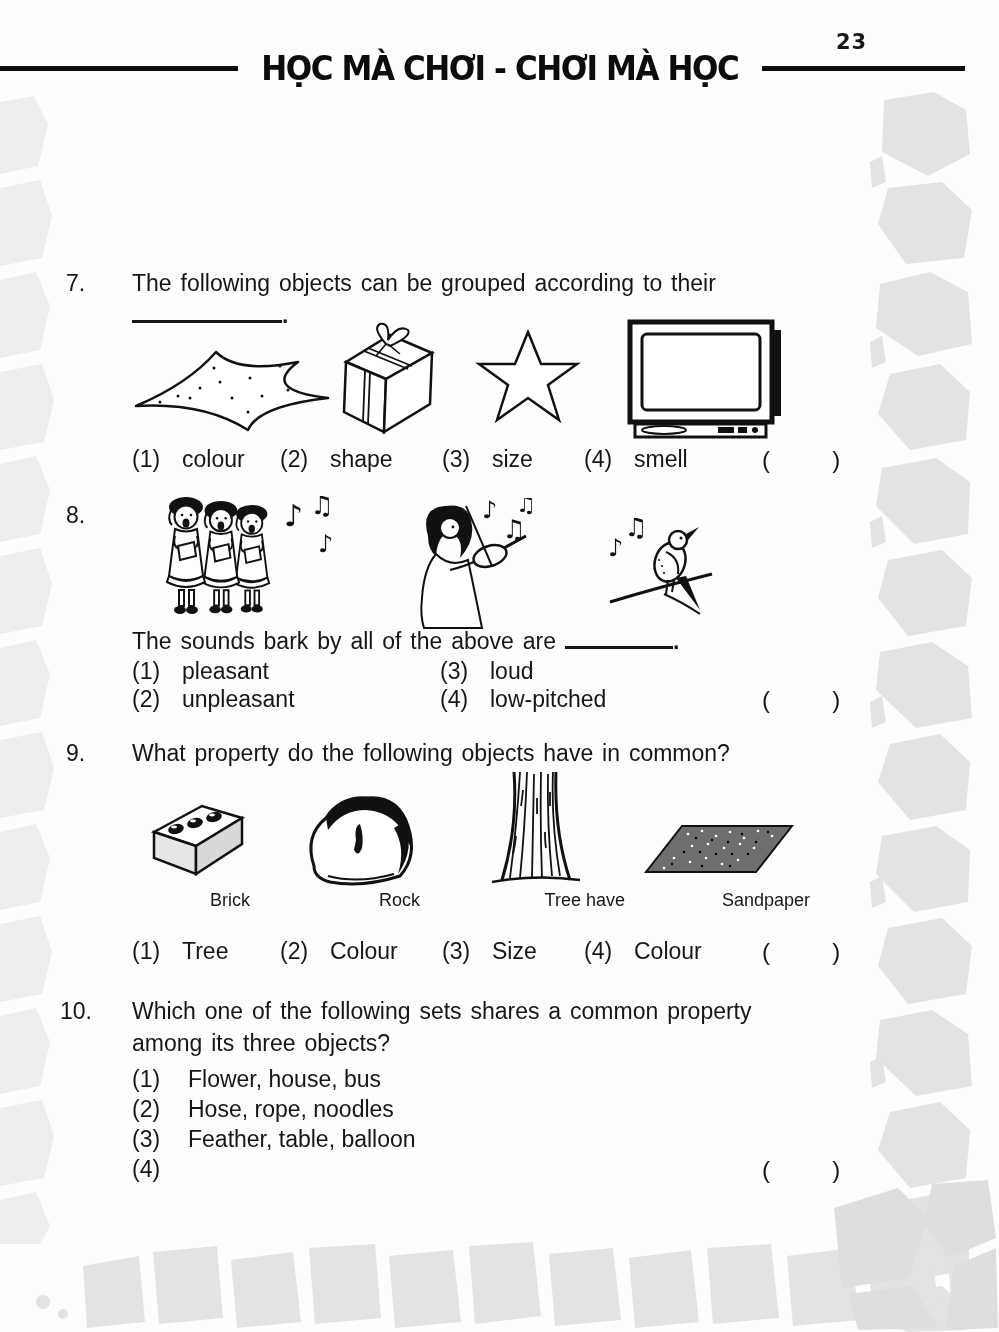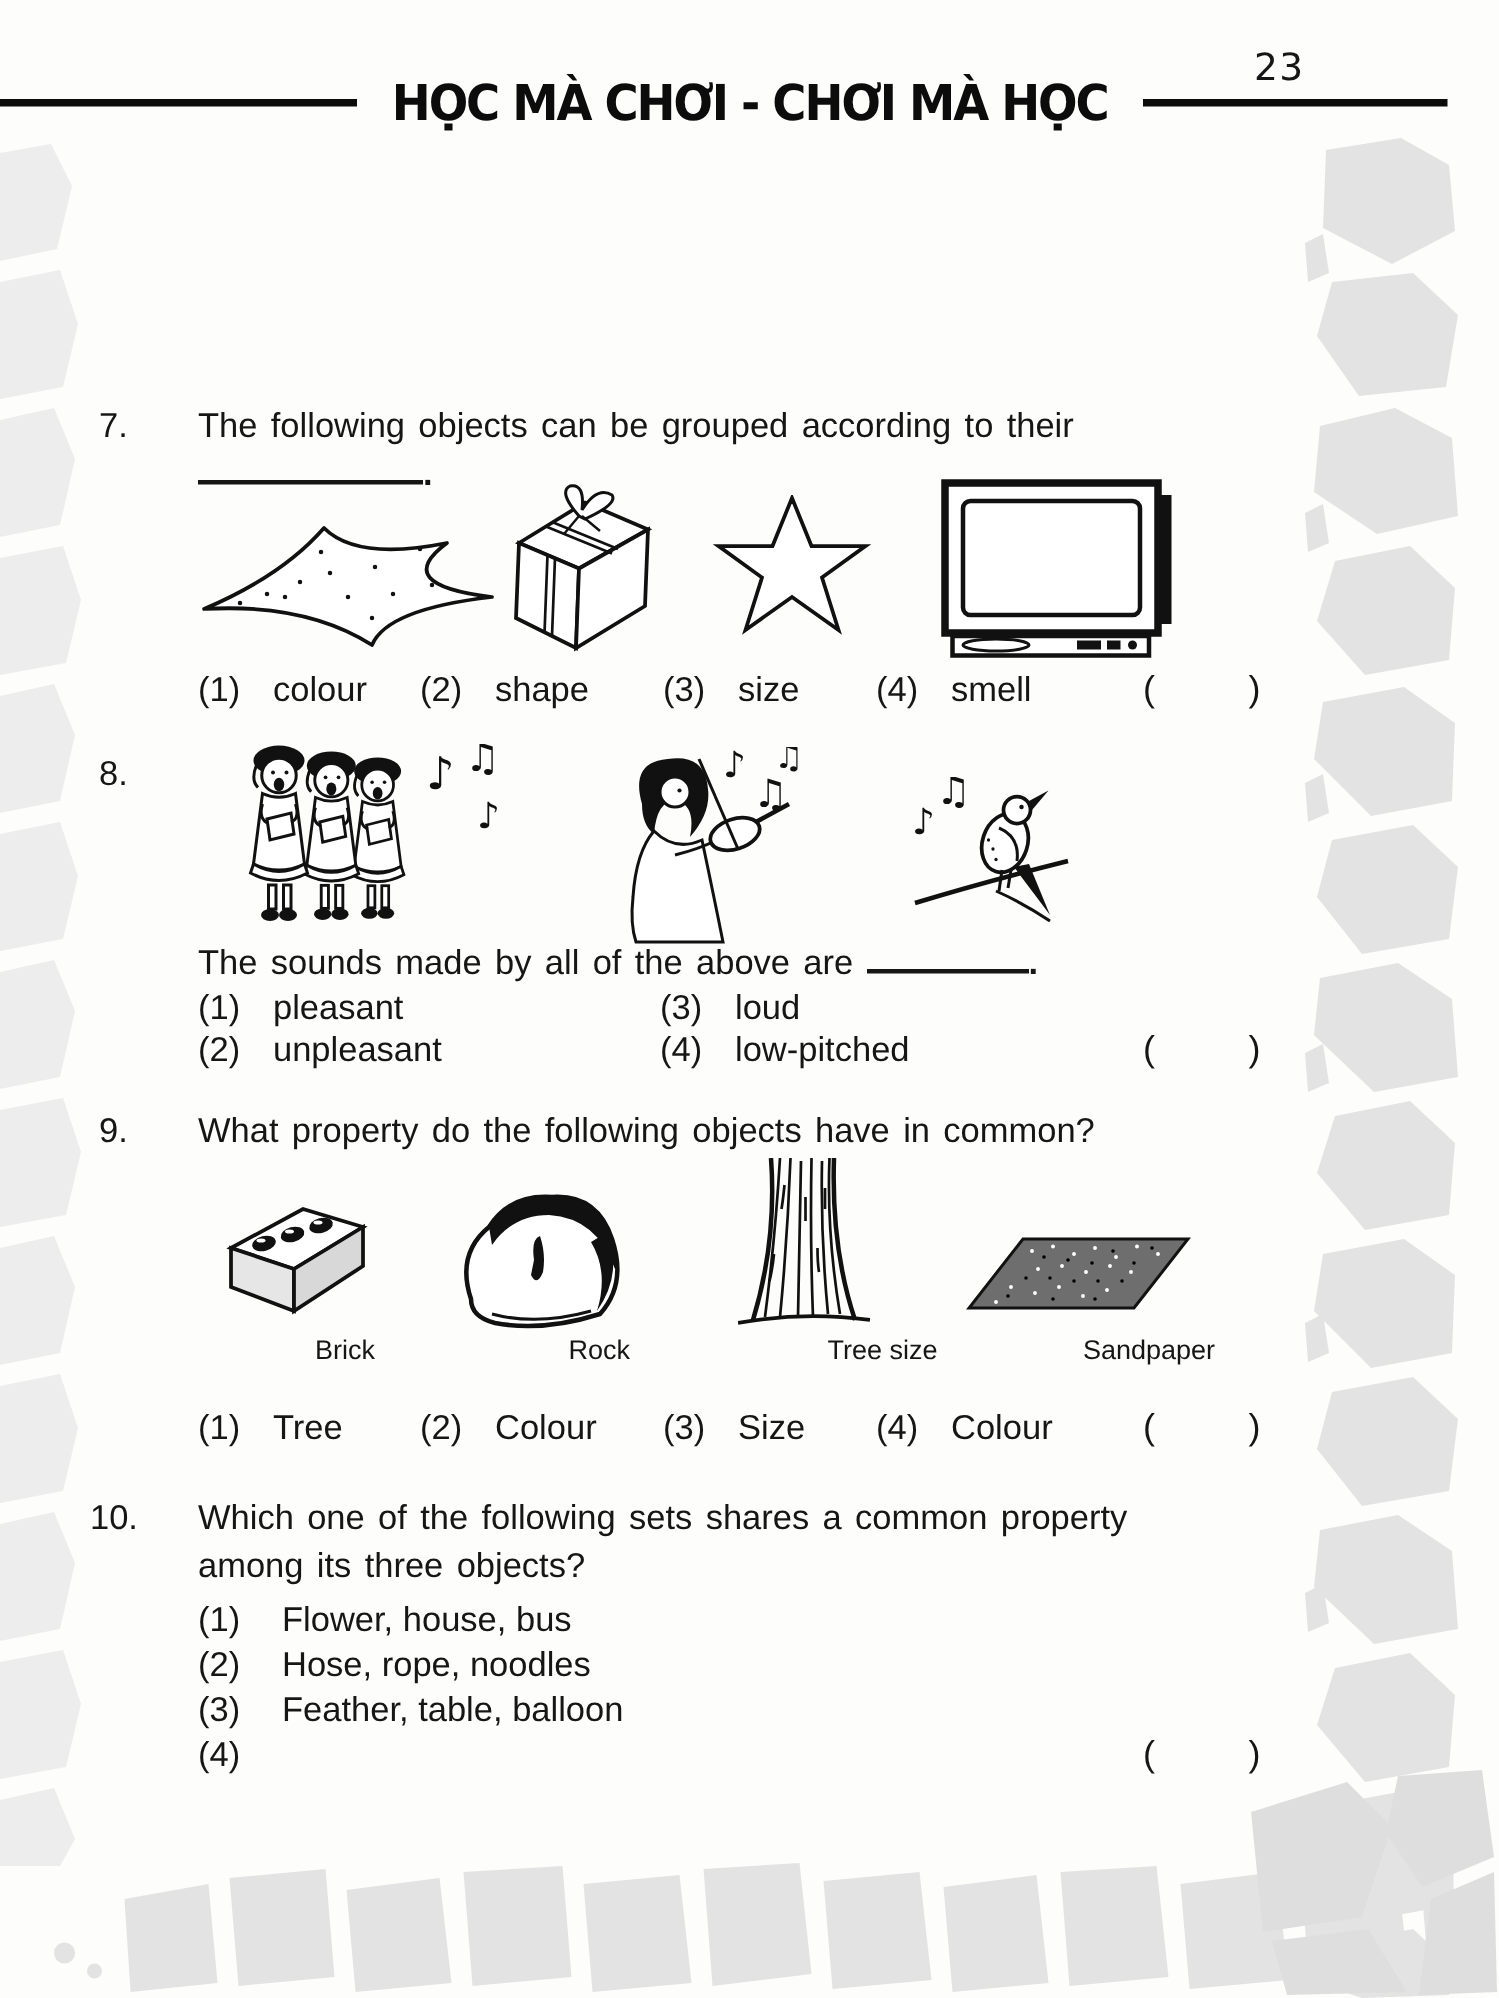--- a/index.html
+++ b/index.html
@@ -7,21 +7,21 @@
        font-family:"Liberation Sans","DejaVu Sans",sans-serif;color:#161616;}
   .abs{position:absolute;}
   
   .header{position:absolute;left:0;top:46px;width:965px;height:44px;display:flex;align-items:center;}
   .rule{height:5px;background:#0c0c0c;}
   .rule.left{flex:0 0 238px;}
   .rule.right{flex:1 1 auto;}
   h1.title{margin:0 8px;font-family:"DejaVu Sans","Liberation Sans",sans-serif;
            font-size:33px;font-weight:800;letter-spacing:-1.5px;white-space:nowrap;
            transform:scaleX(.94);color:#0c0c0c;}
-  .pagenum{position:absolute;left:836px;top:30px;font-size:25px;font-weight:normal;
+  .pagenum{position:absolute;left:836px;top:30px;font-size:21px;font-weight:bold;
            font-family:"DejaVu Sans",sans-serif;letter-spacing:1px;}
   
   .qnum{position:absolute;font-size:23px;}
   .qtext{position:absolute;font-size:23px;white-space:nowrap;word-spacing:2.5px;}
   .blankline{display:inline-block;width:150px;border-bottom:3px solid #161616;height:20px;}
   .blankline.small{width:108px;}
   .period{font-size:23px;font-weight:bold;}
   
   .optrow{position:absolute;display:flex;font-size:23px;}
   .opt{display:flex;}
@@ -246,21 +246,21 @@
       <path d="M80,16 L93,9 L82,22 Z" fill="#111"></path>
       <line x1="62" y1="62" x2="60" y2="76" stroke="#111" stroke-width="2"></line>
       <line x1="68" y1="62" x2="66" y2="74" stroke="#111" stroke-width="2"></line>
       <circle cx="56" cy="48" r="1.1" fill="#111"></circle>
         <circle cx="58" cy="55" r="1.1" fill="#111"></circle>
         <circle cx="53" cy="42" r="1.1" fill="#111"></circle>
       <text x="2" y="38" font-size="24" font-family="DejaVu Sans" fill="#111">♪</text>
       <text x="18" y="18" font-size="26" font-family="DejaVu Sans" fill="#111">♫</text>
     </svg>
 
-    <span class="qtext" style="left:132px;top:626px"><span>The sounds made by all of the above are</span> <span class="blankline small"></span><span class="period">.</span></span>
+    <span class="qtext" style="left:132px;top:626px"><span>The sounds bark by all of the above are</span> <span class="blankline small"></span><span class="period">.</span></span>
 
     <div class="col" style="left:132px;top:658px">
       <div class="r">
           <span class="onum" style="width:50px">(1)</span>
           <span>pleasant</span>
         </div>
       <div class="r">
           <span class="onum" style="width:50px">(2)</span>
           <span>unpleasant</span>
         </div>
@@ -360,21 +360,21 @@
         <circle cx="88" cy="36" r="1.2"></circle>
           <circle cx="104" cy="36" r="1.2"></circle>
           <circle cx="28" cy="46" r="1.2"></circle>
         <circle cx="58" cy="48" r="1.2"></circle>
           <circle cx="86" cy="48" r="1.2"></circle>
       </g>
     </svg>
 
     <span class="caption" style="left:150px;top:890px;width:100px">Brick</span>
     <span class="caption" style="left:300px;top:890px;width:120px">Rock</span>
-    <span class="caption" style="left:455px;top:890px;width:170px">Tree size</span>
+    <span class="caption" style="left:455px;top:890px;width:170px">Tree have</span>
     <span class="caption" style="left:630px;top:890px;width:180px">Sandpaper</span>
 
     <div class="optrow" style="left:132px;top:938px">
       <span class="opt w148">
           <span class="onum">(1)</span>
           <span>Tree</span>
         </span>
       <span class="opt w162">
           <span class="onum">(2)</span>
           <span>Colour</span>

